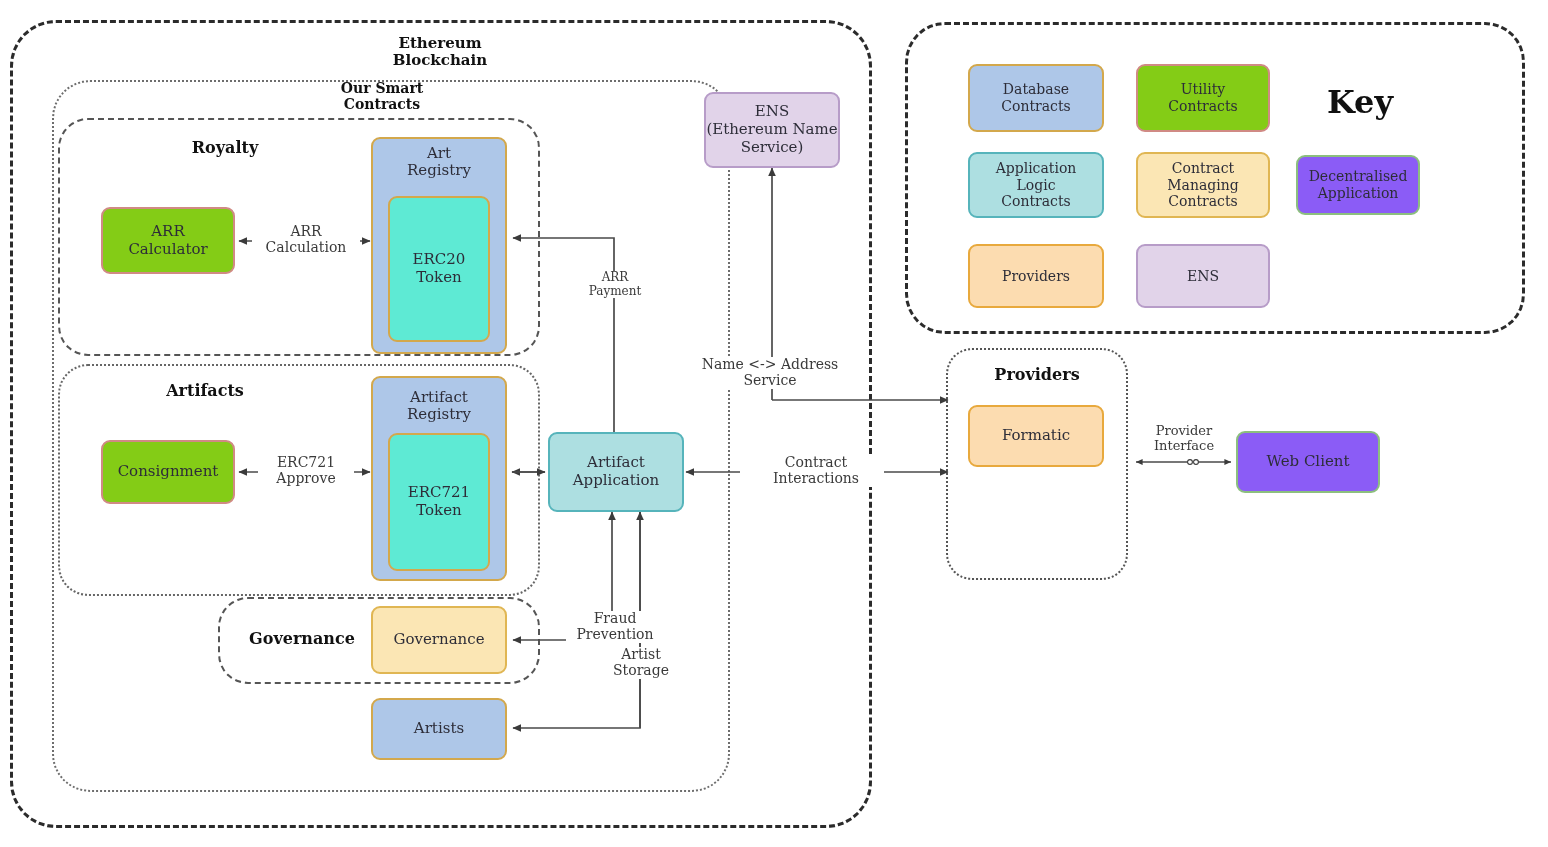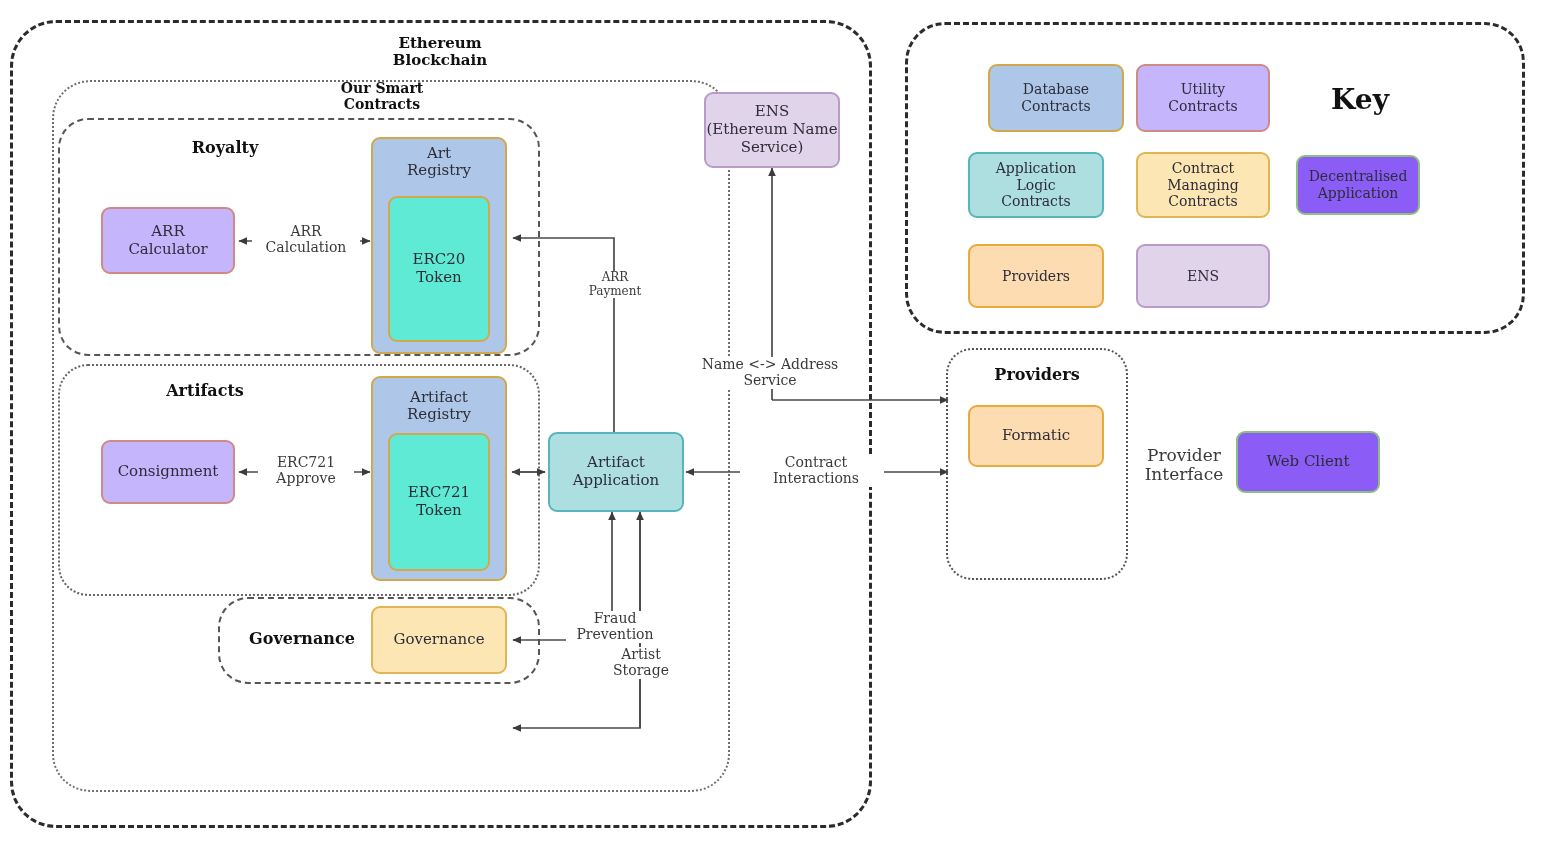--- a/index.html
+++ b/index.html
@@ -20,21 +20,21 @@
 
   
   .gtitle{position:absolute;font-weight:bold;color:#111;
           text-align:center;line-height:1.14;white-space:pre-line;}
 
   
   .node{position:absolute;box-sizing:border-box;display:flex;
         align-items:center;justify-content:center;text-align:center;
         border-radius:9px;line-height:1.18;color:#2d2d38;}
   .n-db    {background:#aec7e8;border:2px solid #d3a84c;}
-  .n-util  {background:#c4b5fd;border:2px solid #d08a84;}
+  .n-util  {background:#84cc16;border:2px solid #d08a84;}
   .n-logic {background:#addfe1;border:2px solid #56b4bb;}
   .n-cmc   {background:#fbe6b4;border:2px solid #e0b653;}
   .n-dapp  {background:#8b5cf6;border:2px solid #8cbf7e;}
   .n-prov  {background:#fcdcb0;border:2px solid #e8a93d;}
   .n-ens   {background:#e1d3e9;border:2px solid #b79cc8;}
   .inner-token{position:absolute;box-sizing:border-box;border-radius:9px;
                border:2px solid #d3a84c;background:#5eead4;
                display:flex;align-items:center;justify-content:center;
                text-align:center;line-height:1.18;color:#2d2d38;}
 
@@ -61,21 +61,21 @@
   <div class="cont lvl3" style="left:58px;top:118px;width:482px;height:238px;"></div>
   <div class="gtitle" style="left:160px;top:139px;width:130px;font-size:16px;">Royalty</div>
 
   <div class="cont lvl3b" style="left:58px;top:364px;width:482px;height:232px;"></div>
   <div class="gtitle" style="left:140px;top:382px;width:130px;font-size:16px;">Artifacts</div>
 
   <div class="cont lvl3" style="left:218px;top:597px;width:322px;height:87px;"></div>
   <div class="gtitle" style="left:232px;top:630px;width:140px;font-size:16px;">Governance</div>
 
   <div class="cont keybox" style="left:905px;top:22px;width:620px;height:312px;"></div>
-  <div class="gtitle" style="left:1300px;top:84px;width:120px;font-size:28px;">Key</div>
+  <div class="gtitle" style="left:1300px;top:84px;width:120px;font-size:32px;">Key</div>
 
   <div class="cont provbox" style="left:946px;top:348px;width:182px;height:232px;"></div>
   <div class="gtitle" style="left:962px;top:366px;width:150px;font-size:16px;">Providers</div>
 
   <svg class="edges" viewBox="0 0 1548 847">
     <defs>
       <marker id="ah" markerWidth="9" markerHeight="9" refX="8" refY="4.5" orient="auto" markerUnits="userSpaceOnUse">
         <path d="M0,0.7 L8.6,4.5 L0,8.3 z" fill="#3b3b3b"></path>
       </marker>
       <marker id="ahs" markerWidth="7" markerHeight="7" refX="6.6" refY="3.5" orient="auto" markerUnits="userSpaceOnUse">
@@ -122,21 +122,21 @@
   <div class="elabel" style="left:258px;top:455px;width:96px;font-size:14px;">ERC721
 Approve</div>
   <div class="elabel" style="left:566px;top:611px;width:98px;font-size:14px;">Fraud
 Prevention</div>
   <div class="elabel" style="left:601px;top:647px;width:80px;font-size:14px;">Artist
 Storage</div>
   <div class="elabel" style="left:692px;top:357px;width:156px;font-size:14px;">Name &lt;-&gt; Address
 Service</div>
   <div class="elabel" style="left:760px;top:455px;width:112px;font-size:14px;">Contract
 Interactions</div>
-  <div class="elabel" style="left:1136px;top:446px;width:96px;font-size:17px;">Provider
+  <div class="elabel" style="left:1136px;top:424px;width:96px;font-size:13px;">Provider
 Interface</div>
 
   <div class="node n-util" style="left:101px;top:207px;width:134px;height:67px;font-size:15px;white-space:pre-line;">ARR
 Calculator</div>
 
   <div class="node n-db" style="left:371px;top:137px;width:136px;height:217px;"></div>
   <div class="gtitle" style="left:371px;top:145px;width:136px;font-size:15px;font-weight:normal;color:#2d2d38;">Art
 Registry</div>
   <div class="inner-token" style="left:388px;top:196px;width:102px;height:146px;font-size:15px;white-space:pre-line;">ERC20
 Token</div>
@@ -144,33 +144,34 @@
   <div class="node n-util" style="left:101px;top:440px;width:134px;height:64px;font-size:15px;white-space:pre-line;">Consignment</div>
 
   <div class="node n-db" style="left:371px;top:376px;width:136px;height:205px;"></div>
   <div class="gtitle" style="left:371px;top:389px;width:136px;font-size:15px;font-weight:normal;color:#2d2d38;">Artifact
 Registry</div>
   <div class="inner-token" style="left:388px;top:433px;width:102px;height:138px;font-size:15px;white-space:pre-line;">ERC721
 Token</div>
 
   <div class="node n-cmc" style="left:371px;top:606px;width:136px;height:68px;font-size:15px;white-space:pre-line;">Governance</div>
 
+  <div class="node n-db" style="left:371px;top:698px;width:136px;height:62px;font-size:15px;white-space:pre-line;">Artists</div>
 
   <div class="node n-logic" style="left:548px;top:432px;width:136px;height:80px;font-size:15px;white-space:pre-line;">Artifact
 Application</div>
 
   <div class="node n-ens" style="left:704px;top:92px;width:136px;height:76px;font-size:15px;white-space:pre-line;">ENS
 (Ethereum Name
 Service)</div>
 
   <div class="node n-prov" style="left:968px;top:405px;width:136px;height:62px;font-size:15px;white-space:pre-line;">Formatic</div>
 
   <div class="node n-dapp" style="left:1236px;top:431px;width:144px;height:62px;font-size:15px;white-space:pre-line;">Web Client</div>
 
-  <div class="node n-db" style="left:968px;top:64px;width:136px;height:68px;font-size:14px;white-space:pre-line;margin-left:20px;">Database
+  <div class="node n-db" style="left:968px;top:64px;width:136px;height:68px;font-size:14px;white-space:pre-line;">Database
 Contracts</div>
   <div class="node n-util" style="left:1136px;top:64px;width:134px;height:68px;font-size:14px;white-space:pre-line;">Utility
 Contracts</div>
   <div class="node n-logic" style="left:968px;top:152px;width:136px;height:66px;font-size:14px;white-space:pre-line;">Application
 Logic
 Contracts</div>
   <div class="node n-cmc" style="left:1136px;top:152px;width:134px;height:66px;font-size:14px;white-space:pre-line;">Contract
 Managing
 Contracts</div>
   <div class="node n-dapp" style="left:1296px;top:155px;width:124px;height:60px;font-size:14px;white-space:pre-line;">Decentralised

